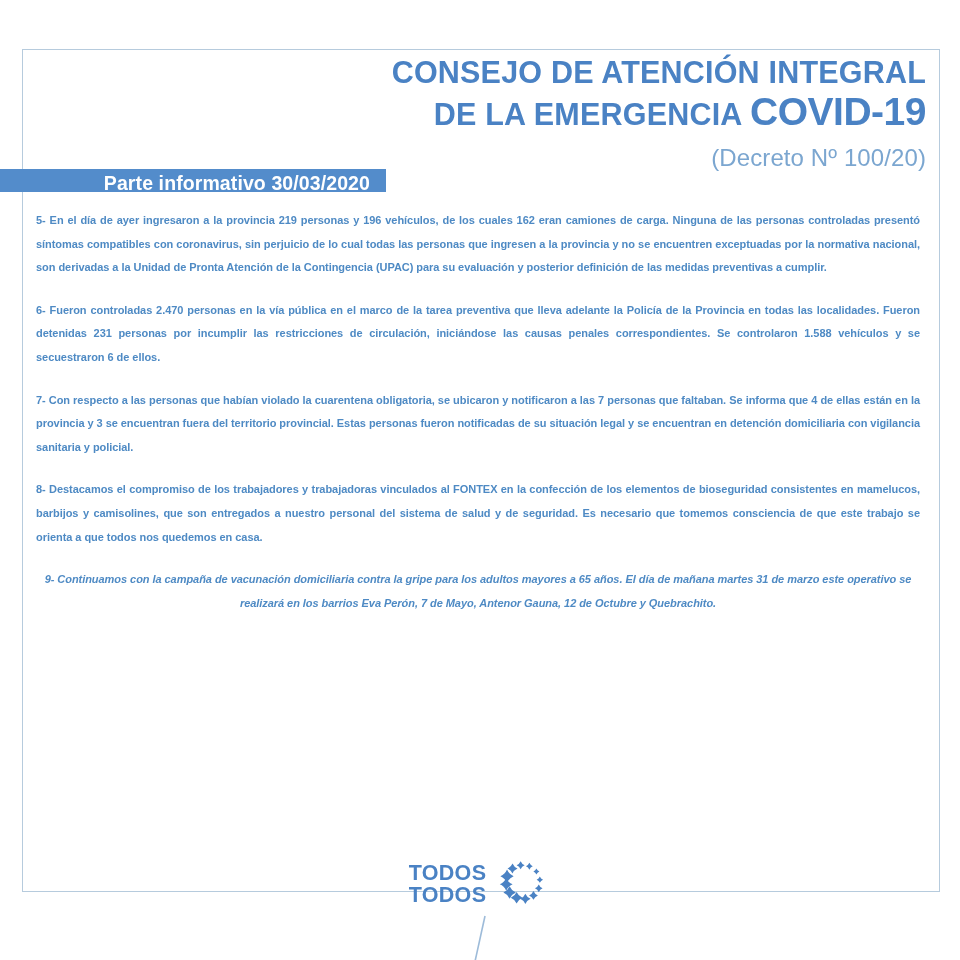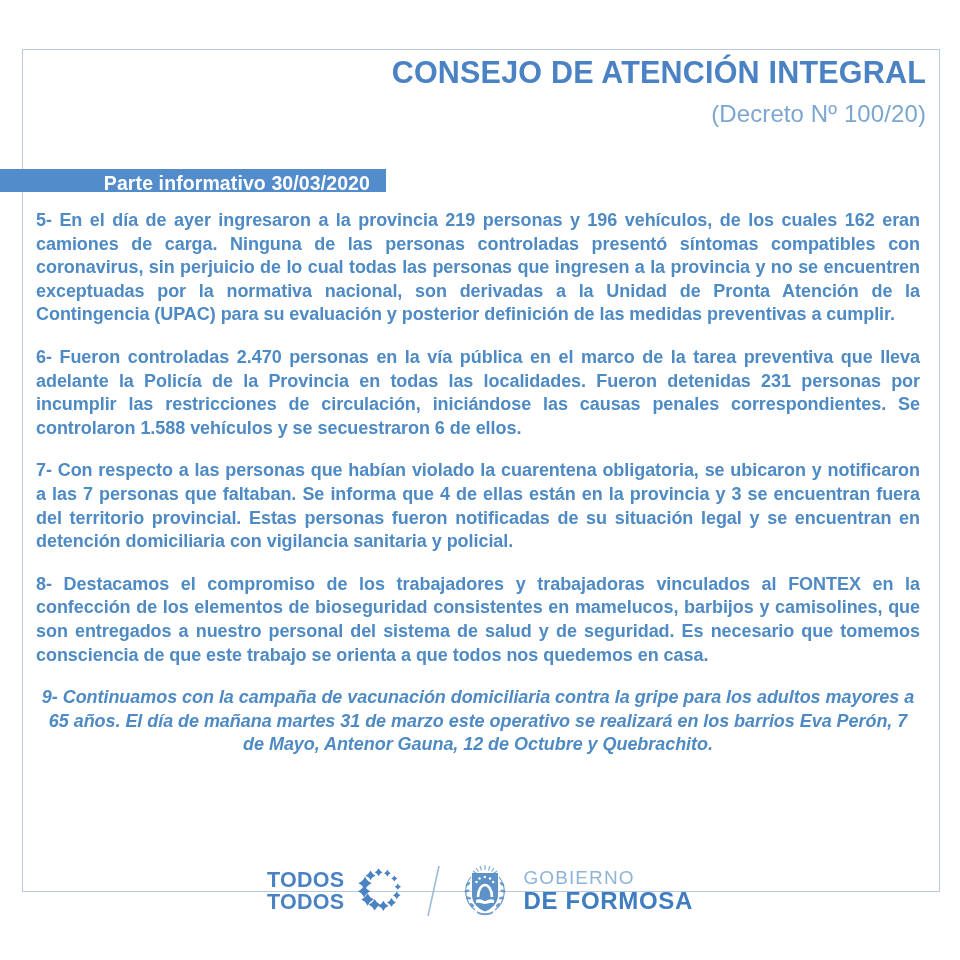--- a/index.html
+++ b/index.html
@@ -90,43 +90,44 @@
 
   
   .body-copy {
     position: absolute;
     left: 36px;
     top: 205px;
     width: 884px;
   }
   .para {
     color: #4e8ac4;
-    font-size: 18px;
+    font-size: 11px;
     font-weight: bold;
     line-height: 23.6px;
     letter-spacing: -0.05px;
     margin: 0 0 19px 0;
     text-align: justify;
     text-justify: inter-word;
     hyphens: manual;
   }
   .para:last-child { margin-bottom: 0; }
   .para.nojust { text-align: center; font-style: italic; }
 
   
   .footer {
     position: absolute;
     left: 0;
     top: 850px;
     width: 960px;
     height: 74px;
     display: flex;
     align-items: center;
-    justify-content: center;
+    justify-content: space-between;
     gap: 0px;
+    flex-direction: column;
   }
   .todos-unidos {
     display: flex;
     align-items: center;
     gap: 7px;
   }
   .tu-text {
     color: #4a82c4;
     font-weight: bold;
     font-size: 21.5px;
@@ -169,20 +170,21 @@
 </style>
 </head>
 <body>
 
 <div class="page">
 
   <div class="frame"></div>
 
   <div class="header">
     <div class="title-line title-line-1">CONSEJO DE ATENCIÓN INTEGRAL</div>
+    <div class="title-line title-line-2"><span>DE LA EMERGENCIA </span><span class="title-covid">COVID-19</span></div>
     <div class="decreto">(Decreto Nº 100/20)</div>
   </div>
 
   <div class="banner">Parte informativo 30/03/2020</div>
 
   <div class="body-copy">
     <p class="para">5- En el día de ayer ingresaron a la provincia 219 personas y 196 vehículos, de los cuales 162 eran camiones de carga. Ninguna de las personas controladas presentó síntomas compatibles con coronavirus, sin perjuicio de lo cual todas las personas que ingresen a la provincia y no se encuentren exceptuadas por la normativa nacional, son derivadas a la Unidad de Pronta Atención de la Contingencia (UPAC) para su evaluación y posterior definición de las medidas preventivas a cumplir.</p>
     <p class="para">6- Fueron controladas 2.470 personas en la vía pública en el marco de la tarea preventiva que lleva adelante la Policía de la Provincia en todas las localidades. Fueron detenidas 231 personas por incumplir las restricciones de circulación, iniciándose las causas penales correspondientes. Se controlaron 1.588 vehículos y se secuestraron 6 de ellos.</p>
     <p class="para">7- Con respecto a las personas que habían violado la cuarentena obligatoria, se ubicaron y notificaron a las 7 personas que faltaban. Se informa que 4 de ellas están en la provincia y 3 se encuentran fuera del territorio provincial. Estas personas fueron notificadas de su situación legal y se encuentran en detención domiciliaria con vigilancia sanitaria y policial.</p>
     <p class="para">8- Destacamos el compromiso de los trabajadores y trabajadoras vinculados al FONTEX en la confección de los elementos de bioseguridad consistentes en mamelucos, barbijos y camisolines, que son entregados a nuestro personal del sistema de salud y de seguridad. Es necesario que tomemos consciencia de que este trabajo se orienta a que todos nos quedemos en casa.</p>

